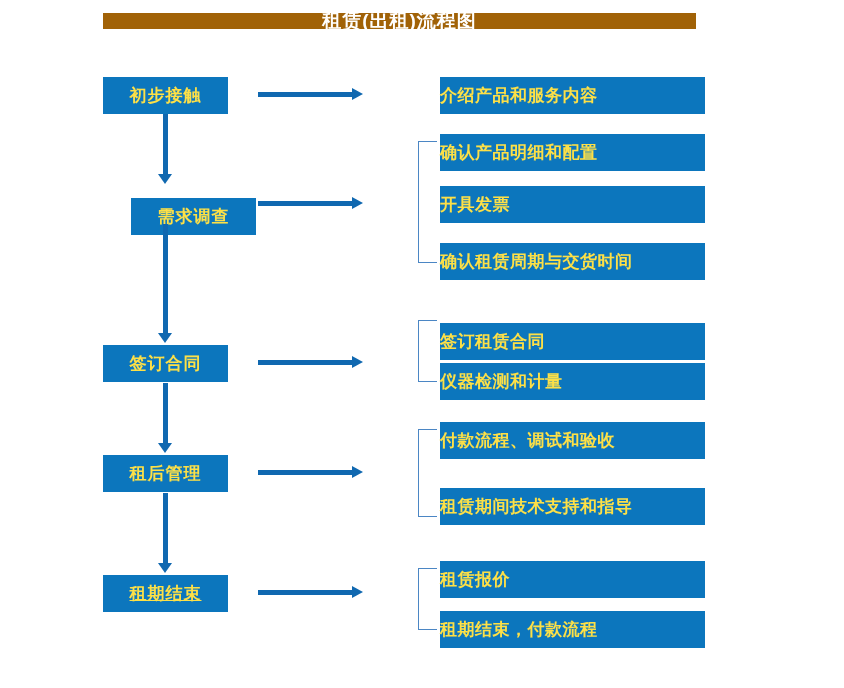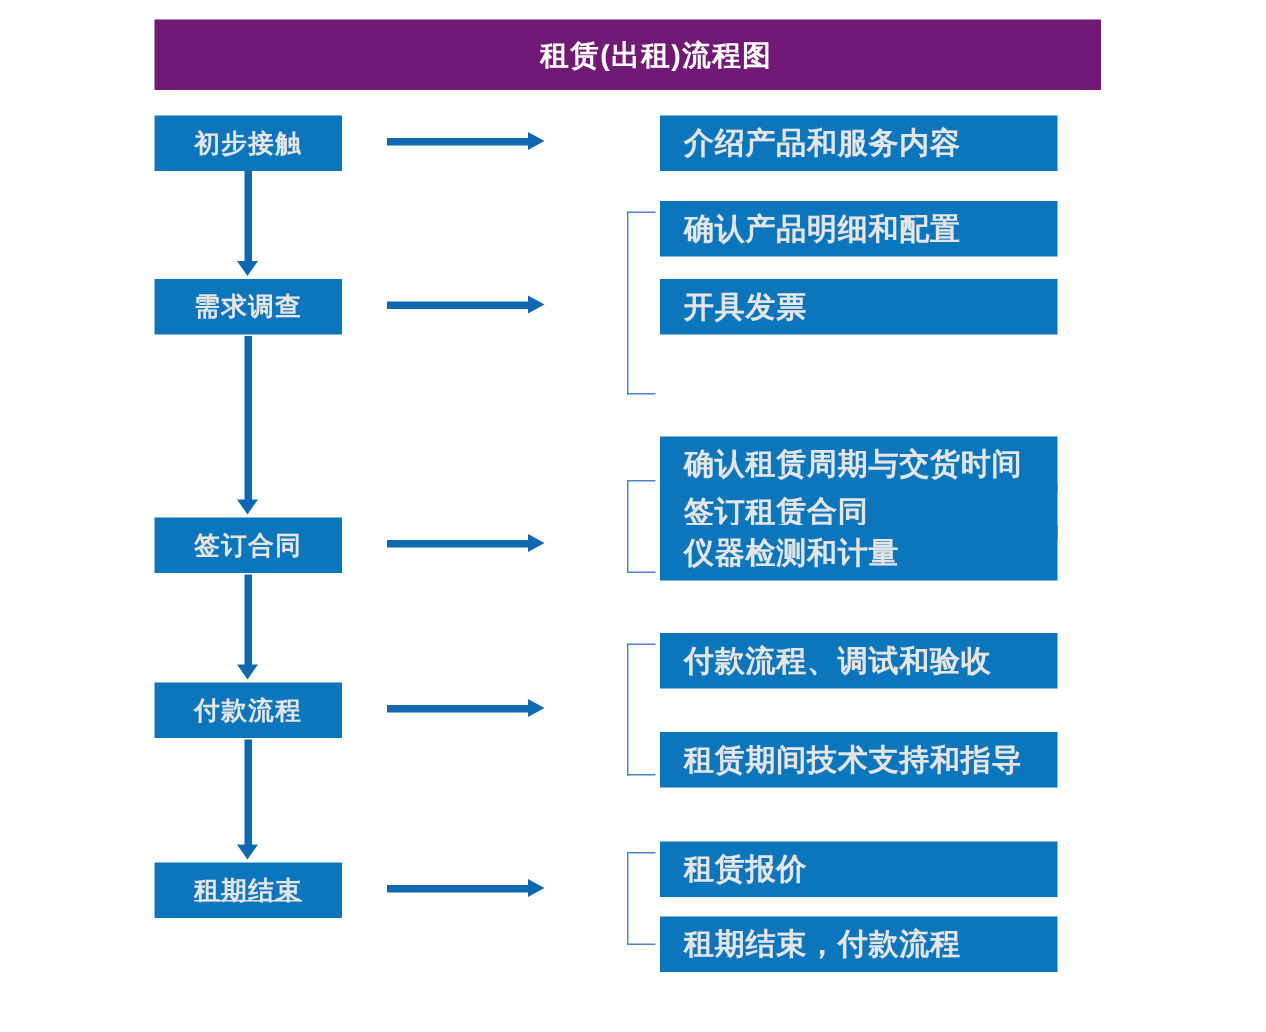--- a/index.html
+++ b/index.html
@@ -17,57 +17,56 @@
     background: #ffffff;
     overflow: hidden;
   }
 
   
   .title-bar {
     position: absolute;
     left: 103px;
     top: 13px;
     width: 593px;
-    height: 47px;
-    background: #701a75;
+    height: 16px;
+    background: #a16207;
     color: #ffffff;
     font-size: 19px;
     font-weight: bold;
     display: flex;
     align-items: center;
     justify-content: center;
     letter-spacing: 1px;
-    padding-left: 38px;
   }
 
   
   .node {
     position: absolute;
     background: #0c76bd;
-    color: #e5e5e5;
+    color: #fde047;
     font-weight: bold;
     display: flex;
     align-items: center;
     box-sizing: border-box;
   }
   .node.stage {
     left: 103px;
     width: 125px;
     height: 37px;
     font-size: 17px;
     justify-content: center;
     letter-spacing: 1px;
   }
   .node.detail {
     left: 440px;
     width: 265px;
     height: 37px;
-    font-size: 20px;
+    font-size: 17px;
     justify-content: flex-start;
-    padding-left: 16px;
+    padding-left: 0;
     letter-spacing: 0.5px;
   }
 
   
   .h-arrow {
     position: absolute;
     height: 13px;
     pointer-events: none;
   }
   .h-arrow .shaft {
@@ -124,32 +123,32 @@
 </style>
 </head>
 <body>
 
 <div id="canvas">
 
   <div class="title-bar">租赁(出租)流程图</div>
 
   <div id="stage-layer">
       <div class="node stage" style="top: 77px;">初步接触</div>
-      <div class="node stage" style="top: 186px;">需求调查</div>
+      <div class="node stage" style="top: 198px; margin-left: 28px;">需求调查</div>
       <div class="node stage" style="top: 345px; font-family: Liberation Mono, monospace;">签订合同</div>
-      <div class="node stage" style="top: 455px;">付款流程</div>
+      <div class="node stage" style="top: 455px;">租后管理</div>
       <div class="node stage" style="top: 575px; text-decoration: underline;">租期结束</div>
     </div>
   <div id="detail-layer">
       <div class="node detail" style="top: 77px;">介绍产品和服务内容</div>
       <div class="node detail" style="top: 134px;">确认产品明细和配置</div>
       <div class="node detail" style="top: 186px;">开具发票</div>
-      <div class="node detail" style="top: 243px; margin-top: 48px;">确认租赁周期与交货时间</div>
+      <div class="node detail" style="top: 243px;">确认租赁周期与交货时间</div>
       <div class="node detail" style="top: 323px;">签订租赁合同</div>
-      <div class="node detail" style="top: 350px;">仪器检测和计量</div>
+      <div class="node detail" style="top: 363px;">仪器检测和计量</div>
       <div class="node detail" style="top: 422px;">付款流程、调试和验收</div>
       <div class="node detail" style="top: 488px;">租赁期间技术支持和指导</div>
       <div class="node detail" style="top: 561px;">租赁报价</div>
       <div class="node detail" style="top: 611px;">租期结束，付款流程</div>
     </div>
   <div id="arrow-layer">
       <div class="h-arrow" style="left: 258px; top: 88px; width: 105px;">
         <div class="shaft" style="width: 95px;"></div>
         <div class="head" style="left: 94px;"></div>
       </div>

